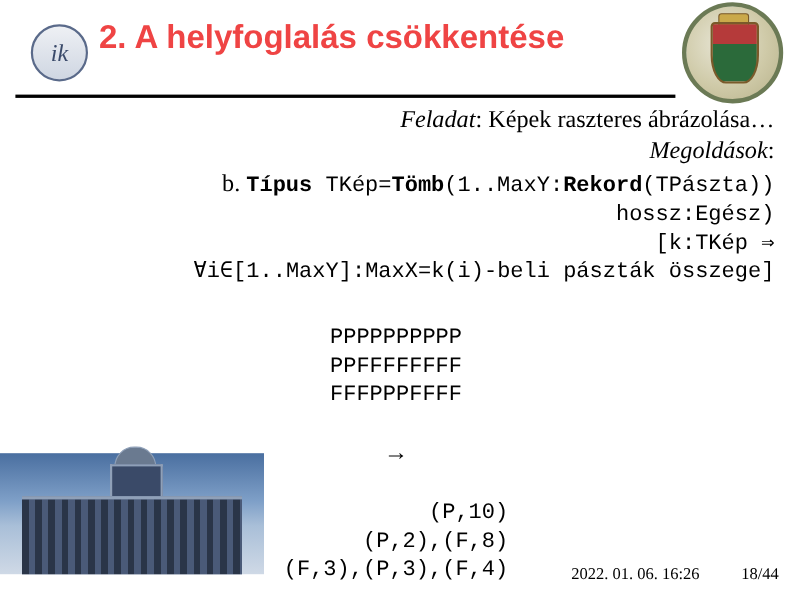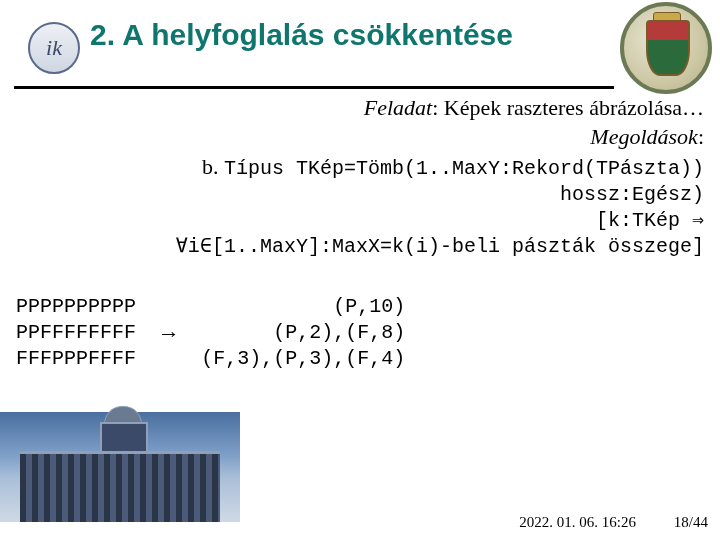--- a/index.html
+++ b/index.html
@@ -75,21 +75,21 @@
     border: 1px solid #7a5a2a;
     border-radius: 3px 3px 0 0;
   }
   .title {
     position: absolute;
     left: 90px;
     top: 18px;
     font-family: Arial, Helvetica, sans-serif;
     font-weight: bold;
     font-size: 30px;
-    color: #0f766e;
+    color: #ef4444;
   }
   .title-rule {
     position: absolute;
     left: 14px;
     right: 106px;
     top: 78px;
     border: 0;
     border-top: 3px solid #000;
   }
   .body {
@@ -97,29 +97,30 @@
     left: 16px;
     right: 16px;
     top: 94px;
     font-size: 22px;
     line-height: 1.3;
   }
   .mono {
     font-family: "Courier New", Courier, monospace;
     font-size: 20px;
   }
-  .kw { font-weight: normal; margin-top: 35px; }
+  .kw { font-weight: bold; margin-top: 35px; }
   .italic-label { font-style: italic; }
   .def-block { margin-top: 2px; }
   .def-line { white-space: pre; }
   .example {
     margin-top: 34px;
     display: flex;
     align-items: center;
     gap: 26px;
+    flex-direction: column;
   }
   .example .col {
     white-space: pre;
   }
   .arrow {
     font-size: 22px;
     font-family: "Courier New", Courier, monospace;
   }
   .building {
     position: absolute;

